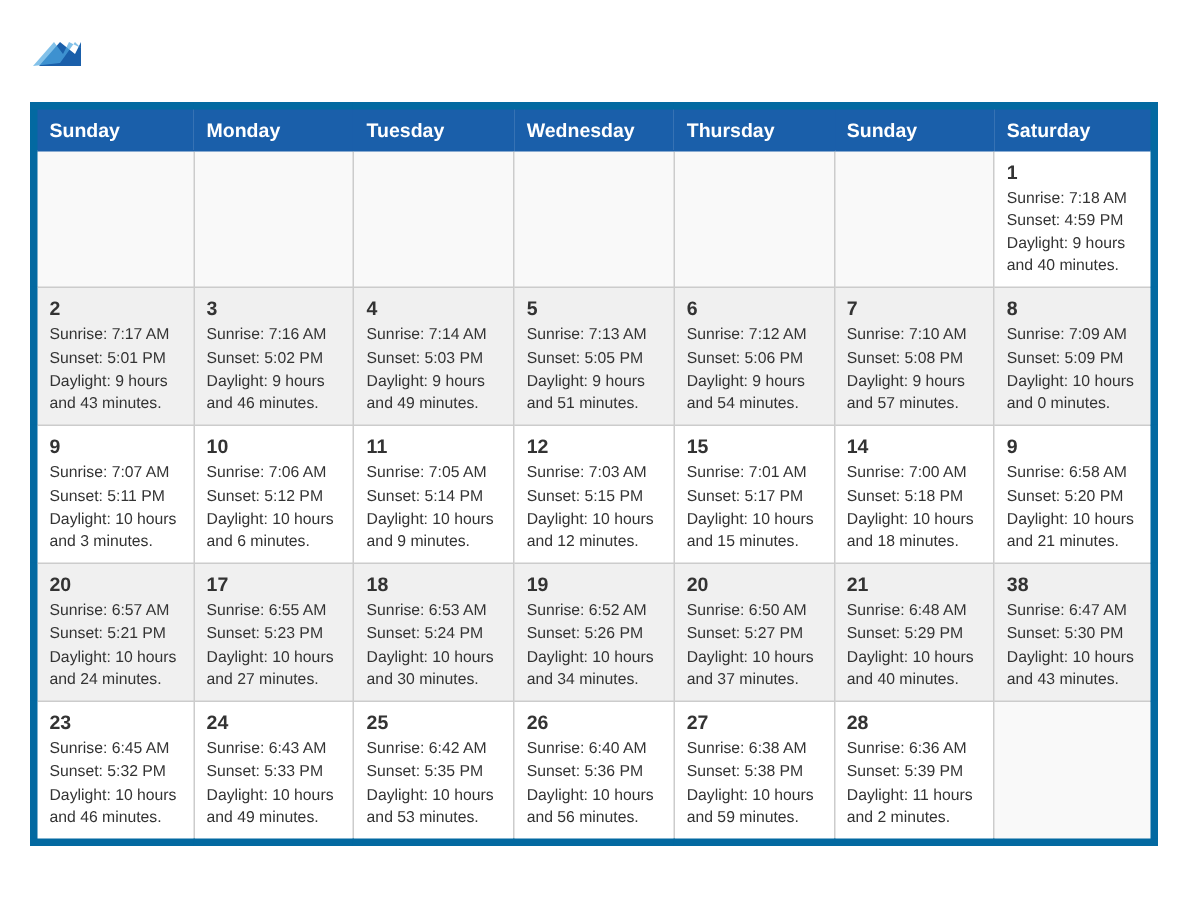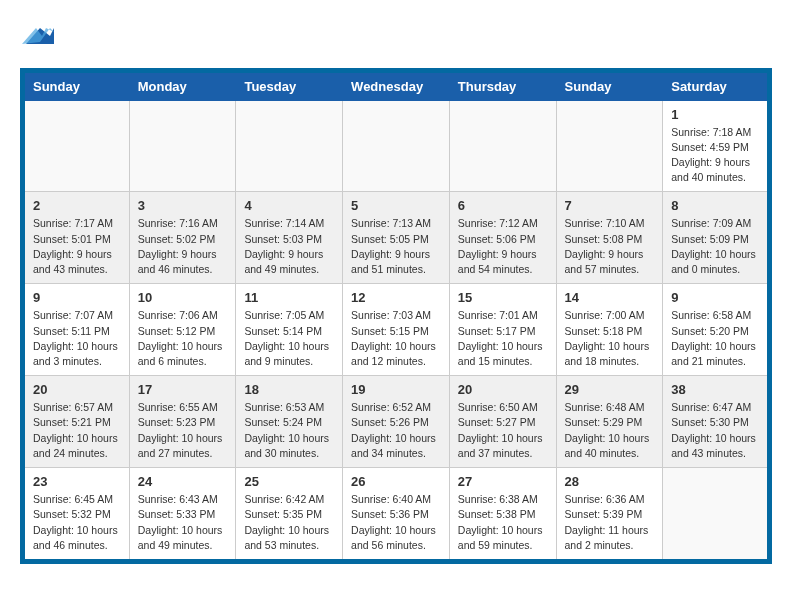--- a/index.html
+++ b/index.html
@@ -209,21 +209,21 @@
         </td>
         <td>
           <div class="day-number">19</div>
           <div class="day-info">Sunrise: 6:52 AM<br>Sunset: 5:26 PM<br>Daylight: 10 hours and 34 minutes.</div>
         </td>
         <td>
           <div class="day-number">20</div>
           <div class="day-info">Sunrise: 6:50 AM<br>Sunset: 5:27 PM<br>Daylight: 10 hours and 37 minutes.</div>
         </td>
         <td>
-          <div class="day-number">29</div>
+          <div class="day-number">21</div>
           <div class="day-info">Sunrise: 6:48 AM<br>Sunset: 5:29 PM<br>Daylight: 10 hours and 40 minutes.</div>
         </td>
         <td>
           <div class="day-number">38</div>
           <div class="day-info">Sunrise: 6:47 AM<br>Sunset: 5:30 PM<br>Daylight: 10 hours and 43 minutes.</div>
         </td>
       </tr>
       <tr>
         <td>
           <div class="day-number">23</div>

